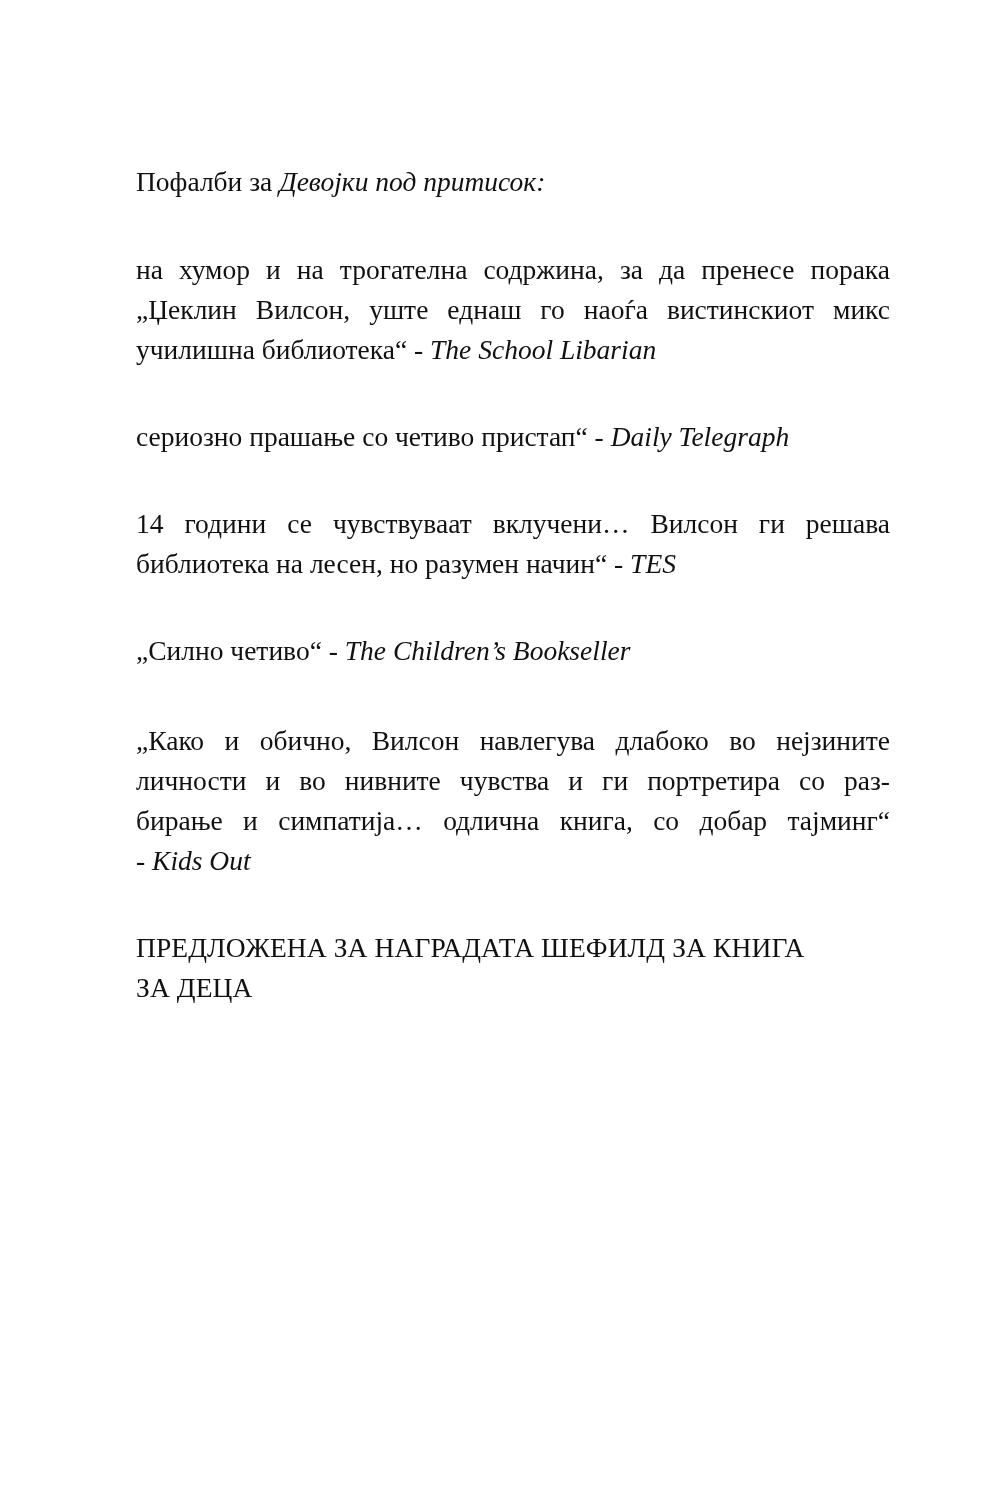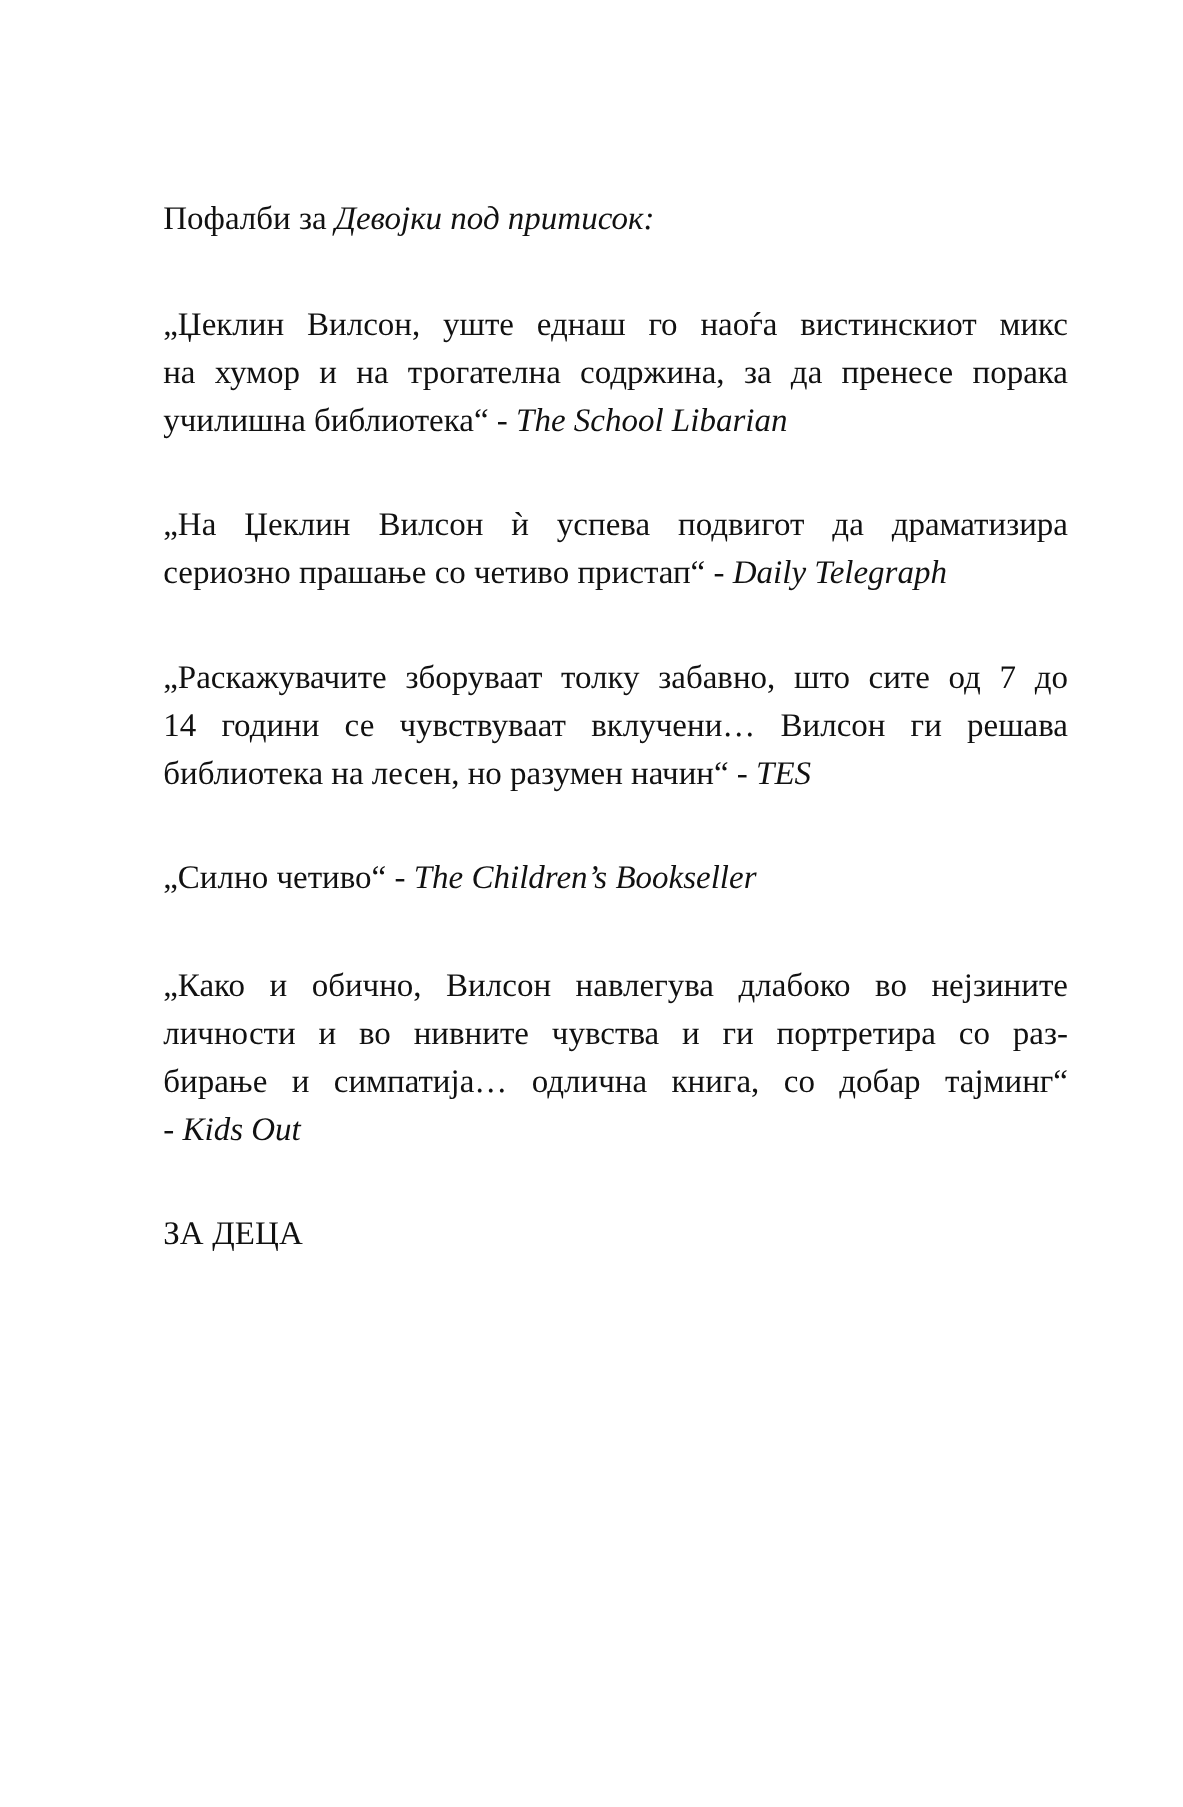--- a/index.html
+++ b/index.html
@@ -81,44 +81,43 @@
 </style>
 </head>
 <body>
 
 <div class="page">
   <div class="content">
 
     <p class="block heading-block"><span>Пофалби за </span><span class="title-ital">Девојки под притисок:</span></p>
 
     <p class="block quote-block">
+      <span class="j-line">на хумор и на трогателна содржина, за да пренесе порака</span>
       <span class="j-line">„Џеклин Вилсон, уште еднаш го наоѓа вистинскиот микс</span>
-      <span class="j-line">на хумор и на трогателна содржина, за да пренесе порака</span>
       <span class="j-last"><span>училишна библиотека“ - </span><span class="ital">The School Libarian</span></span>
     </p>
 
     <p class="block quote-block">
-      <span class="j-line">„На Џеклин Вилсон ѝ успева подвигот да драматизира</span>
       <span class="j-last"><span>сериозно прашање со четиво пристап“ - </span><span class="ital">Daily Telegraph</span></span>
     </p>
 
     <p class="block quote-block">
-      <span class="j-line">„Раскажувачите зборуваат толку забавно, што сите од 7 до</span>
       <span class="j-line">14 години се чувствуваат вклучени… Вилсон ги решава</span>
       <span class="j-last"><span>библиотека на лесен, но разумен начин“ - </span><span class="ital">TES</span></span>
     </p>
 
     <p class="block single-line"><span>„Силно четиво“ - </span><span class="ital">The Children’s Bookseller</span></p>
 
     <p class="block quote-block">
       <span class="j-line">„Како и обично, Вилсон навлегува длабоко во нејзините</span>
       <span class="j-line">личности и во нивните чувства и ги портретира со раз-</span>
       <span class="j-line">бирање и симпатија… одлична книга, со добар тајминг“</span>
       <span class="j-last"><span>- </span><span class="ital">Kids Out</span></span>
     </p>
 
     <p class="award-block">
+      <span class="line">ПРЕДЛОЖЕНА ЗА НАГРАДАТА ШЕФИЛД ЗА КНИГА</span>
       <span class="line">ЗА ДЕЦА</span>
     </p>
 
 
   </div>
 </div>
 
 </body></html>

